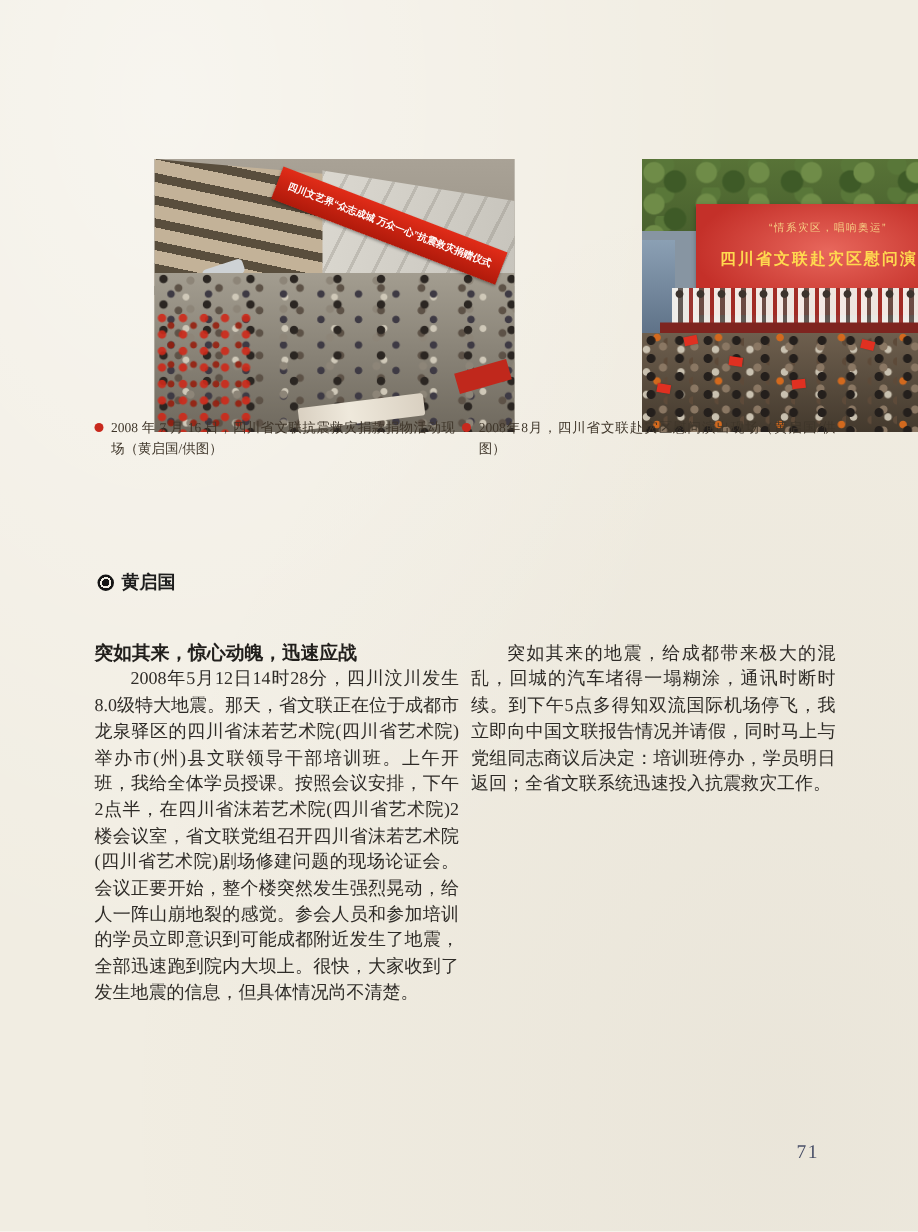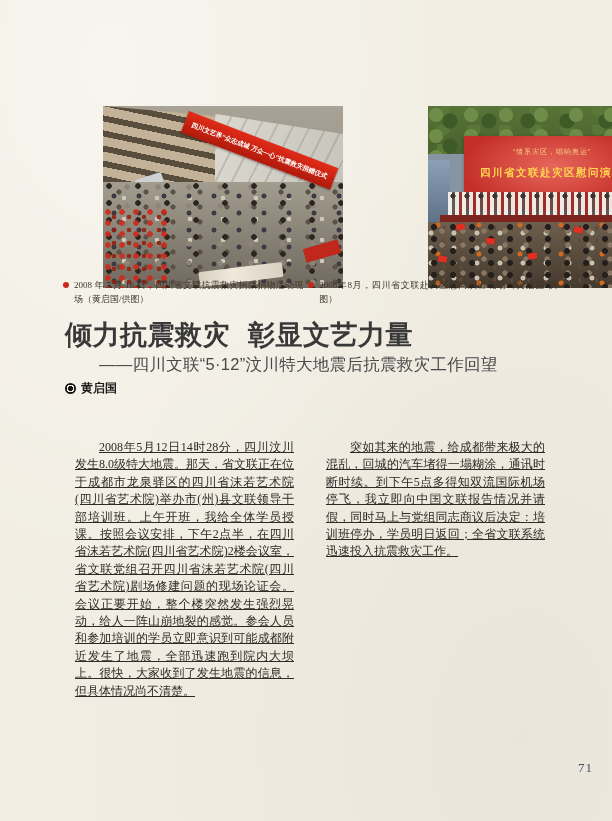--- a/index.html
+++ b/index.html
@@ -105,23 +105,23 @@
   .author{position:absolute;left:65px;top:380px;display:flex;align-items:center;gap:5px;
     font-family:"Liberation Sans",sans-serif;font-weight:bold;font-size:12px;color:#1d1d1d;justify-content:flex-end;}
   .author-dot{width:11px;height:11px;border-radius:50%;
     background:radial-gradient(circle,#151515 0 2.5px,#f1ede3 2.5px 3.8px,#151515 3.8px 5.5px);}
 
   
   .columns{position:absolute;left:63px;top:427px;width:494px;display:flex;gap:8px;
     font-size:12px;line-height:17.4px;color:#2e2b27;text-align:justify;}
   .col{width:243px;}
   .col h3{margin:0;font-size:12.5px;line-height:17.4px;font-weight:bold;color:#211f1c;}
-  .col p{margin:12px;text-indent:2em;text-decoration:underline;}
+  .col p{margin:0;text-indent:2em;}
 
-  .pagenum{position:absolute;left:578px;top:760px;font-size:13px;color:#4a5068;letter-spacing:1px;}
+  .pagenum{position:absolute;left:531px;top:760px;font-size:13px;color:#4a5068;letter-spacing:1px;}
 </style>
 </head>
 <body>
 
 <div class="page">
 
   <div class="photo-row">
 
     <figure class="photo photo1">
       <div class="p1-bg"></div>
@@ -162,30 +162,29 @@
 
   <div class="captions">
     <p class="caption cap1">
       <span class="cap-dot"></span><span>2008 年 7 月 16 日，四川省文联抗震救灾捐款捐物活动现场（黄启国/供图）</span>
     </p>
     <p class="caption cap2">
       <span class="cap-dot"></span><span>2008年8月，四川省文联赴灾区慰问演出现场（黄启国/供图）</span>
     </p>
   </div>
 
-  <h1 class="title">倾力抗震救灾 彰显文艺力量</h1>
-  <h2 class="subtitle">——四川文联“5·12”汶川特大地震后抗震救灾工作回望</h2>
 
   <div class="author">
     <span class="author-dot"></span>
     <span>黄启国</span>
   </div>
 
   <div class="columns">
     <div class="col">
+      <h3>突如其来，惊心动魄，迅速应战</h3>
       <p>2008年5月12日14时28分，四川汶川发生8.0级特大地震。那天，省文联正在位于成都市龙泉驿区的四川省沫若艺术院(四川省艺术院)举办市(州)县文联领导干部培训班。上午开班，我给全体学员授课。按照会议安排，下午2点半，在四川省沫若艺术院(四川省艺术院)2楼会议室，省文联党组召开四川省沫若艺术院(四川省艺术院)剧场修建问题的现场论证会。会议正要开始，整个楼突然发生强烈晃动，给人一阵山崩地裂的感觉。参会人员和参加培训的学员立即意识到可能成都附近发生了地震，全部迅速跑到院内大坝上。很快，大家收到了发生地震的信息，但具体情况尚不清楚。</p>
     </div>
     <div class="col">
       <p>突如其来的地震，给成都带来极大的混乱，回城的汽车堵得一塌糊涂，通讯时断时续。到下午5点多得知双流国际机场停飞，我立即向中国文联报告情况并请假，同时马上与党组同志商议后决定：培训班停办，学员明日返回；全省文联系统迅速投入抗震救灾工作。</p>
     </div>
   </div>
 
   <div class="pagenum">71</div>
 
 </div>

